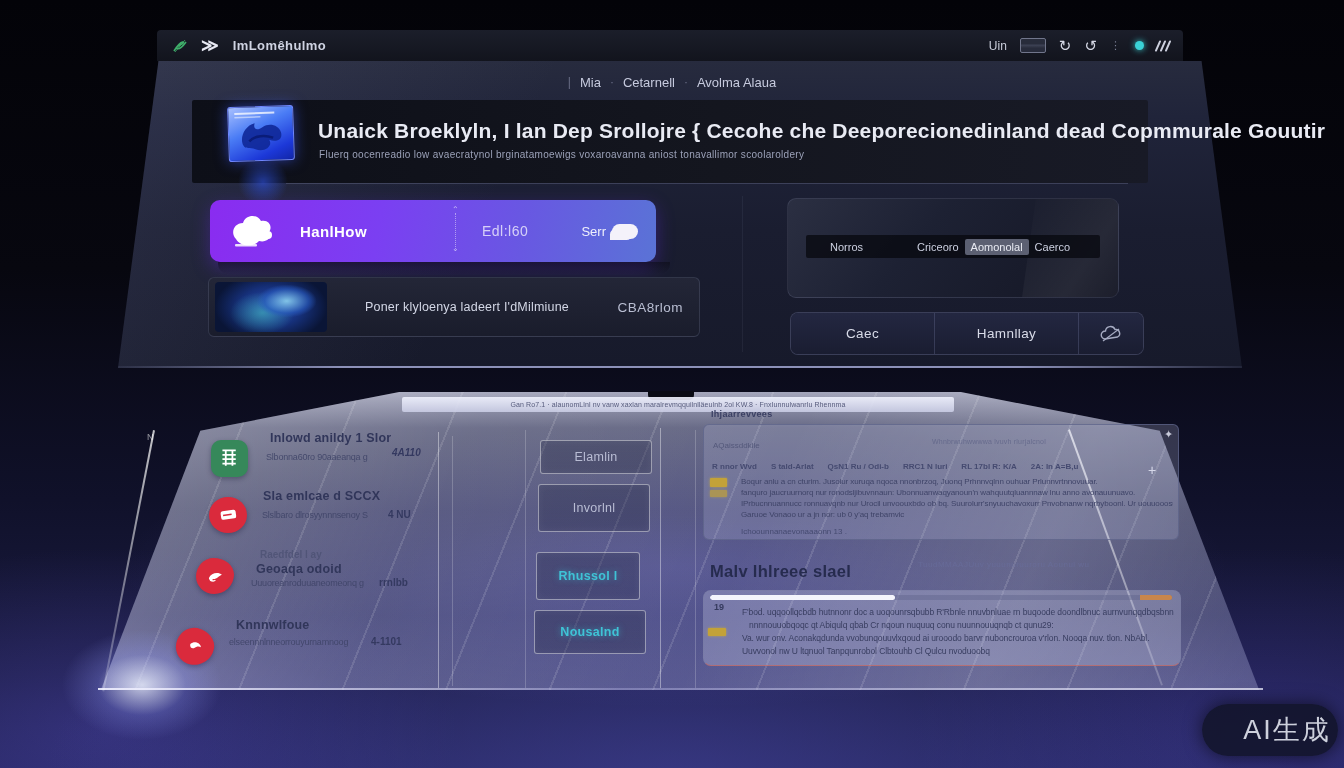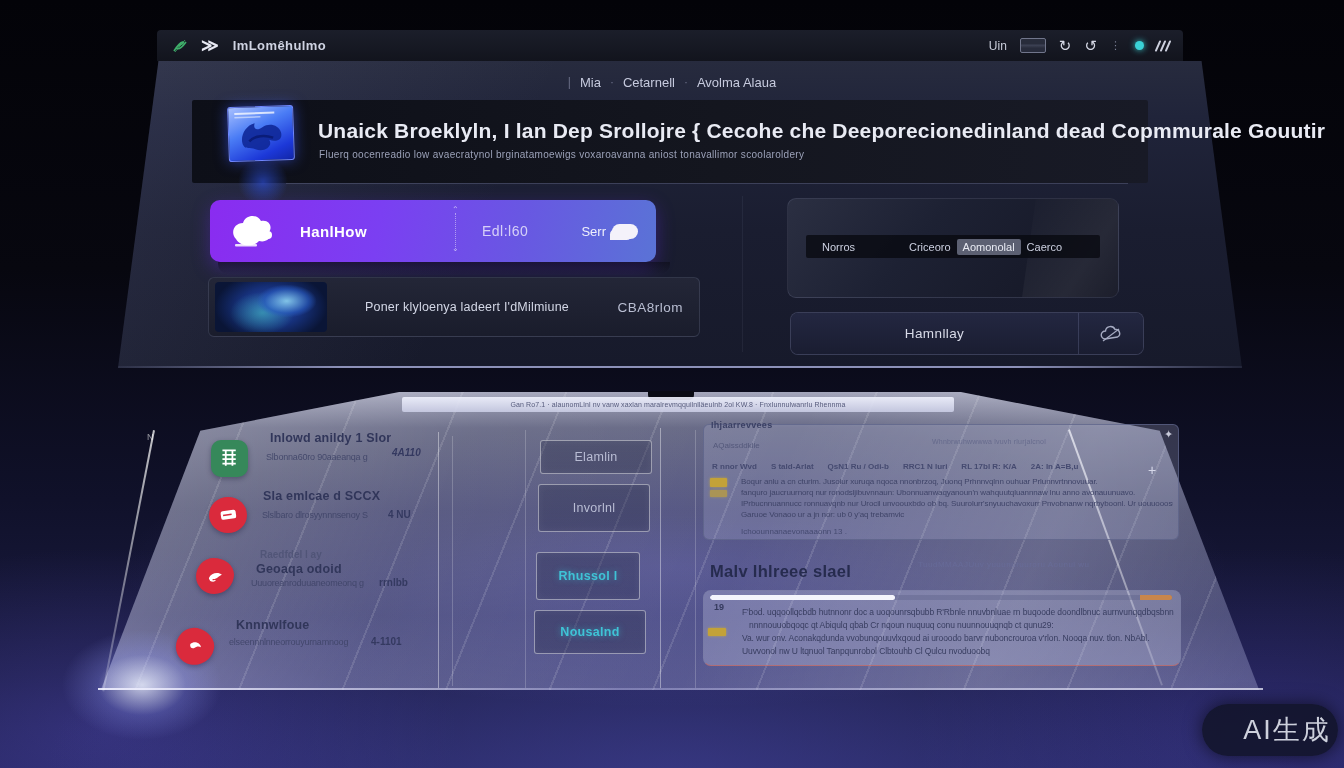--- a/index.html
+++ b/index.html
@@ -93,21 +93,21 @@
 
   
   #data-panel { left:787px; top:198px; width:332px; height:100px; border-radius:9px;
     background:linear-gradient(130deg,#2b2f42 0%,#1d2133 40%,#141624 100%);
     border:1px solid rgba(130,136,170,0.22); overflow:hidden; }
   #data-panel::before { content:""; position:absolute; right:-30px; top:-20px; width:120px; height:160px;
     background:linear-gradient(115deg, rgba(255,255,255,0.0), rgba(255,255,255,0.07) 50%, rgba(255,255,255,0.0));
     transform:rotate(8deg); }
   #data-header { position:absolute; left:18px; right:18px; top:36px; height:23px;
     background:rgba(8,9,16,0.78); border-radius:2px; display:flex; align-items:center; gap:0;
-    padding:0 10px; }
+    padding:0 18px; }
   .col-label { color:#ccd0e0; font-size:11px; white-space:nowrap; padding:2px 6px; }
   .col-label.c1 { margin-right:42px; }
   .col-label.hl { background:#5c6072; border-radius:2px; color:#e8eaf2; }
 
   
   #actions { left:790px; top:312px; width:354px; height:43px; display:flex; border-radius:8px; overflow:hidden;
     border:1px solid rgba(120,126,165,0.35); background:#191c2e; }
   .act-btn { flex:1; display:flex; align-items:center; justify-content:center;
     color:#d8dbe8; font-size:13.5px; letter-spacing:0.4px; background:linear-gradient(180deg,#232741,#1a1d31);
     border-right:1px solid rgba(120,126,165,0.3); cursor:pointer; }
@@ -156,21 +156,21 @@
   
   .gnav { border:1px solid rgba(255,255,255,0.45); background:linear-gradient(180deg, rgba(40,44,74,0.38), rgba(30,33,60,0.30));
     border-radius:3px; display:flex; align-items:center; justify-content:center; cursor:pointer;
     box-shadow:inset 0 0 8px rgba(255,255,255,0.06); }
   .gnav span { font-size:12.5px; color:#b9bdd4; letter-spacing:0.3px; }
   .gnav.active span { color:#3fc3d6; font-weight:bold; text-shadow:0 0 6px rgba(60,200,220,0.55); }
 
   
   #report { left:703px; top:424px; width:476px; height:116px; border-radius:6px;
     border:1.5px solid rgba(92,98,136,0.75); background:rgba(198,202,232,0.22); }
-  #report-heading { left:711px; top:420px; font-size:9px; font-weight:bold; color:#3b4064; letter-spacing:0.3px; }
+  #report-heading { left:711px; top:409px; font-size:9px; font-weight:bold; color:#3b4064; letter-spacing:0.3px; }
   #report-subheading { left:713px; top:441px; font-size:8px; color:#4a4f72; opacity:0.8; }
   #report-meta { left:932px; top:438px; font-size:7px; color:#5a5f84; opacity:0.7; letter-spacing:0.2px; }
   #report-cols { left:712px; top:462px; width:458px; display:flex; gap:14px; }
   #report-cols span { font-size:8px; color:#454a70; font-weight:bold; white-space:nowrap; }
   .report-line { left:741px; width:432px; font-size:8px; color:#3f4468; letter-spacing:-0.1px; white-space:nowrap; overflow:hidden; }
   #report-footer { left:741px; top:527px; font-size:8px; color:#454a70; }
   .gold-badge { background:#c3a238; border-radius:1px; box-shadow:0 0 3px rgba(200,170,60,0.8); }
 
   
   #section-heading { left:710px; top:562px; font-size:16.5px; font-weight:bold; color:#262b4e; letter-spacing:0.3px; }
@@ -276,20 +276,23 @@
     <div id="data-header">
       <span class="col-label c1">Norros</span>
       <span class="col-label">Criceoro</span>
       <span class="col-label hl">Aomonolal</span>
       <span class="col-label">Caerco</span>
     </div>
   </div>
 
   <div class="abs" id="actions">
     <div class="act-btn">
+        <span>Caec</span>
+      </div>
+    <div class="act-btn">
         <span>Hamnllay</span>
       </div>
     <div class="act-btn">
       <svg width="24" height="18" viewBox="0 0 24 18">
         <path d="M6,14 a4,4 0 0 1 0.5,-8 a5,5 0 0 1 9.5,-1.5 a4,4 0 0 1 2.5,7.5 z" fill="none" stroke="#a6abc2" stroke-width="1.4"></path>
         <path d="M4,16 L20,4" stroke="#a6abc2" stroke-width="1.2"></path>
       </svg>
     </div>
   </div>
   <div class="abs" id="console-vdiv"></div>

